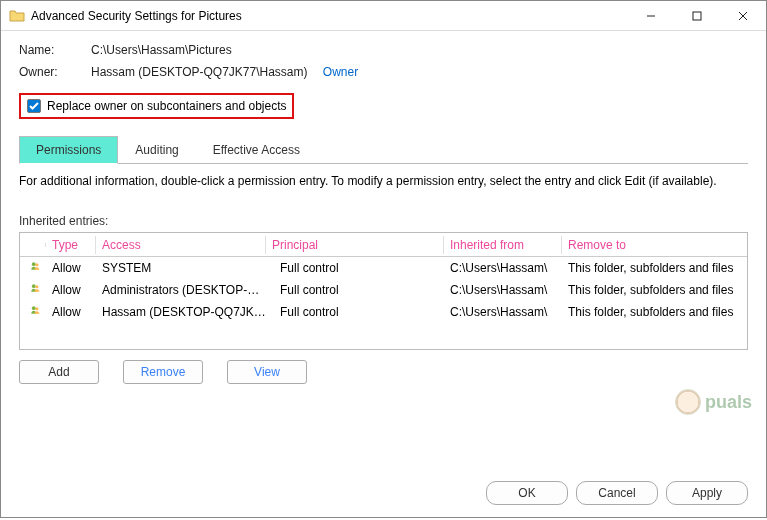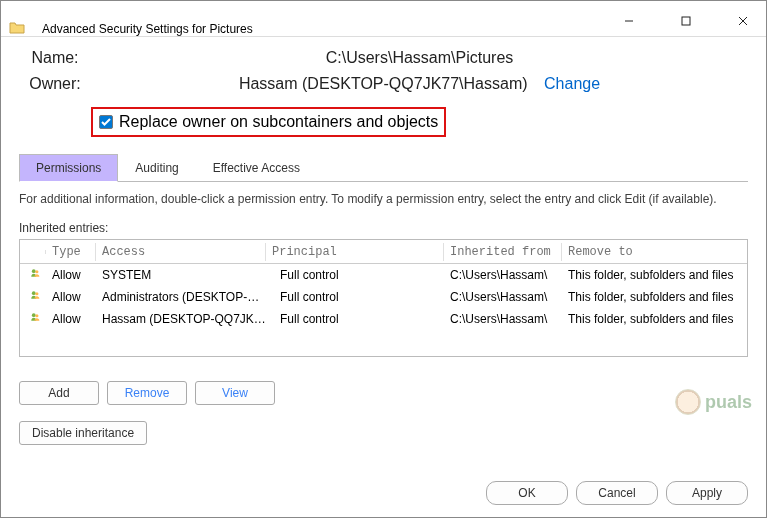--- a/index.html
+++ b/index.html
@@ -13,45 +13,44 @@
       position: relative;
     }
     .window {
       border: 1px solid #888;
       height: 518px;
       display: flex;
       flex-direction: column;
       background: #fff;
     }
     .titlebar {
-      height: 36px;
-      display: flex;
-      align-items: flex-end;
+      height: 30px;
+      display: flex;
+      align-items: center;
       border-bottom: 1px solid #ddd;
       padding-left: 8px;
-      gap: 11px;
     }
     .titlebar .icon { width: 16px; height: 16px; margin-right: 6px; }
     .titlebar-title { flex: 1; font-size: 12px; }
     .win-btn {
       width: 46px;
       height: 30px;
       display: flex;
       align-items: center;
       justify-content: center;
       font-size: 11px;
     }
     .content {
       padding: 12px 18px 10px;
       flex: 1;
       display: flex;
       flex-direction: column;
       position: relative;
     }
-    .row { display: flex; align-items: center; margin-bottom: 8px; font-size: 16px; text-align: center; }
+    .row { display: flex; align-items: center; margin-bottom: 8px; font-size: 12px; }
     .label-col { width: 72px; color: #222; }
     .value-col { flex: 1; color: #222; }
     .link { color: #0066cc; margin-left: 12px; cursor: pointer; }
     .check-row { display: flex; align-items: center; margin-top:6px; margin-bottom: 6px; }
     .check-row.highlight { border: 2px solid #d11; padding: 4px 6px; display:inline-flex; }
     .checkbox {
       width: 14px; height: 14px;
       border: 1px solid #777;
       background: #0078d4;
       margin-right: 6px;
@@ -68,43 +67,43 @@
       padding: 6px 16px;
       font-size: 12px;
       border: 1px solid transparent;
       border-bottom: none;
       position: relative;
       top: 1px;
       color: #333;
     }
     .tab.active {
       border-color: #bbb;
-      background: #c4b5fd;
+      background: #5eead4;
       border-bottom: 1px solid #fff;
     }
-    .info-text { margin: 10px 0 15px; font-size: 12px; color: #404040; }
+    .info-text { margin: 10px 0 26px; font-size: 12px; color: #000000; }
     .section-label { font-size: 12px; color:#333; margin-bottom: 4px; }
     .table {
       border: 1px solid #bbb;
       height: 118px;
       overflow: hidden;
       background:#fff;
     }
     .thead, .trow { display:flex; align-items:center; padding: 2px 4px; }
     .thead { border-bottom: 1px solid #ccc; background:#fff; height:24px;}
     .th, .td { font-size:12px; padding: 2px 6px; overflow:hidden; text-overflow:ellipsis; white-space:nowrap;}
     .col-icon { width: 22px; display:flex; align-items:center; }
     .col-type { width: 50px; }
     .col-principal { width: 178px; }
     .col-access { width: 170px; }
     .col-inherited { width: 118px; }
     .col-applies { flex: 1; }
     .trow { height: 22px;}
     .usericon { width:16px; height:16px; }
-    .btn-row { display:flex; gap:8px; margin-top:24px; }
+    .btn-row { display:flex; gap:24px; margin-top:10px; }
     .btn {
       min-width: 80px;
       height: 24px;
       border: 1px solid #aaa;
       border-radius: 3px;
       background: #fdfdfd;
       font-size: 12px;
       display:flex;align-items:center;justify-content:center;
       padding: 0 12px;
       color:#333;
@@ -136,21 +135,21 @@
       display:flex;
       align-items:center;
       gap:4px;
       pointer-events:none;
     }
     .watermark .head {
       width:26px;height:26px;border-radius:50%;
       background: radial-gradient(circle, #f8d9b0 60%, #b8854f 62%);
       border:1px solid #aa7;
     }
-    .th { color:#737373; border-right:1px solid #e0e0e0;font-family:Liberation Mono, monospace;}
+    .th { color:#ec4899; border-right:1px solid #e0e0e0;}
   </style>
 </head>
 <body>
 
 <div class="window">
   <div class="titlebar">
     <span class="icon">
       <svg viewBox="0 0 16 16">
           <path fill="#F8D775" stroke="#C9A44A" d="M1 3h5l1 2h8v8H1z"></path>
         </svg>
@@ -176,24 +175,24 @@
 
   <div class="content">
     <div class="row">
       <div class="label-col">Name:</div>
       <div class="value-col">C:\Users\Hassam\Pictures</div>
     </div>
     <div class="row">
       <div class="label-col">Owner:</div>
       <div class="value-col">
         <span>Hassam (DESKTOP-QQ7JK77\Hassam)</span>
-        <span class="link">Change</span>
+        <span class="link">Owner</span>
       </div>
     </div>
-    <div class="row" style="margin-left:72px;margin-bottom:2px;">
+    <div class="row" style="margin-bottom:2px;">
       <div class="check-row highlight">
         <span class="checkbox">
           <svg viewBox="0 0 10 10">
               <path d="M1 5l2.5 2.5L9 2" stroke="#fff" stroke-width="2" fill="none"></path>
             </svg>
         </span>
         <span>Replace owner on subcontainers and objects</span>
       </div>
     </div>
 
@@ -263,21 +262,20 @@
           </div>
         </div>
     </div>
 
     <div class="btn-row">
       <div class="btn">Add</div>
       <div class="btn disabled">Remove</div>
       <div class="btn disabled">View</div>
     </div>
 
-    <div class="btn disable-inh" style="display:inline-flex;width:fit-content;">Disable inheritance</div>
 
 
     <div class="watermark">
       <span class="head"></span>
       <span>puals</span>
     </div>
   </div>
 
   <div class="footer">
     <div class="btn">OK</div>

